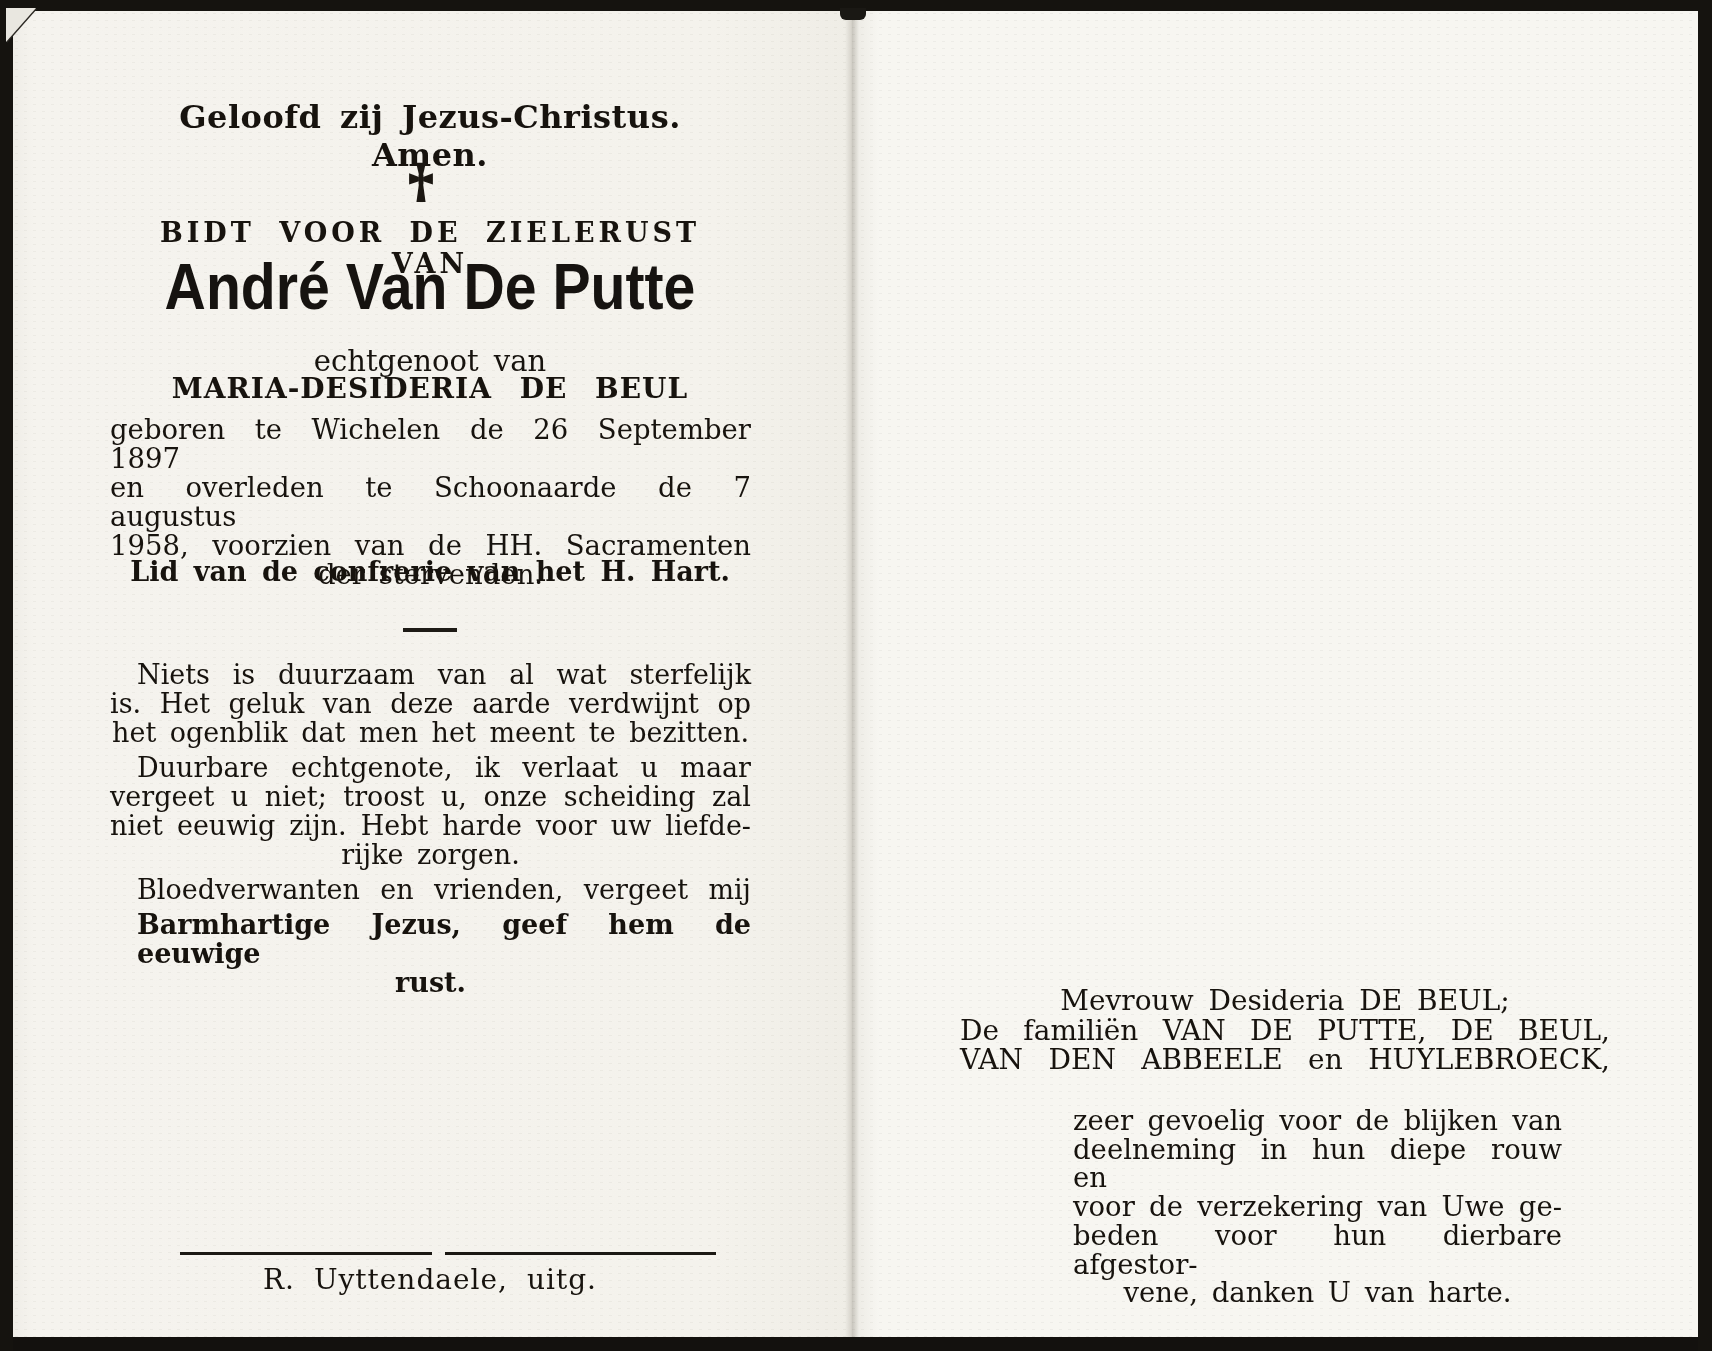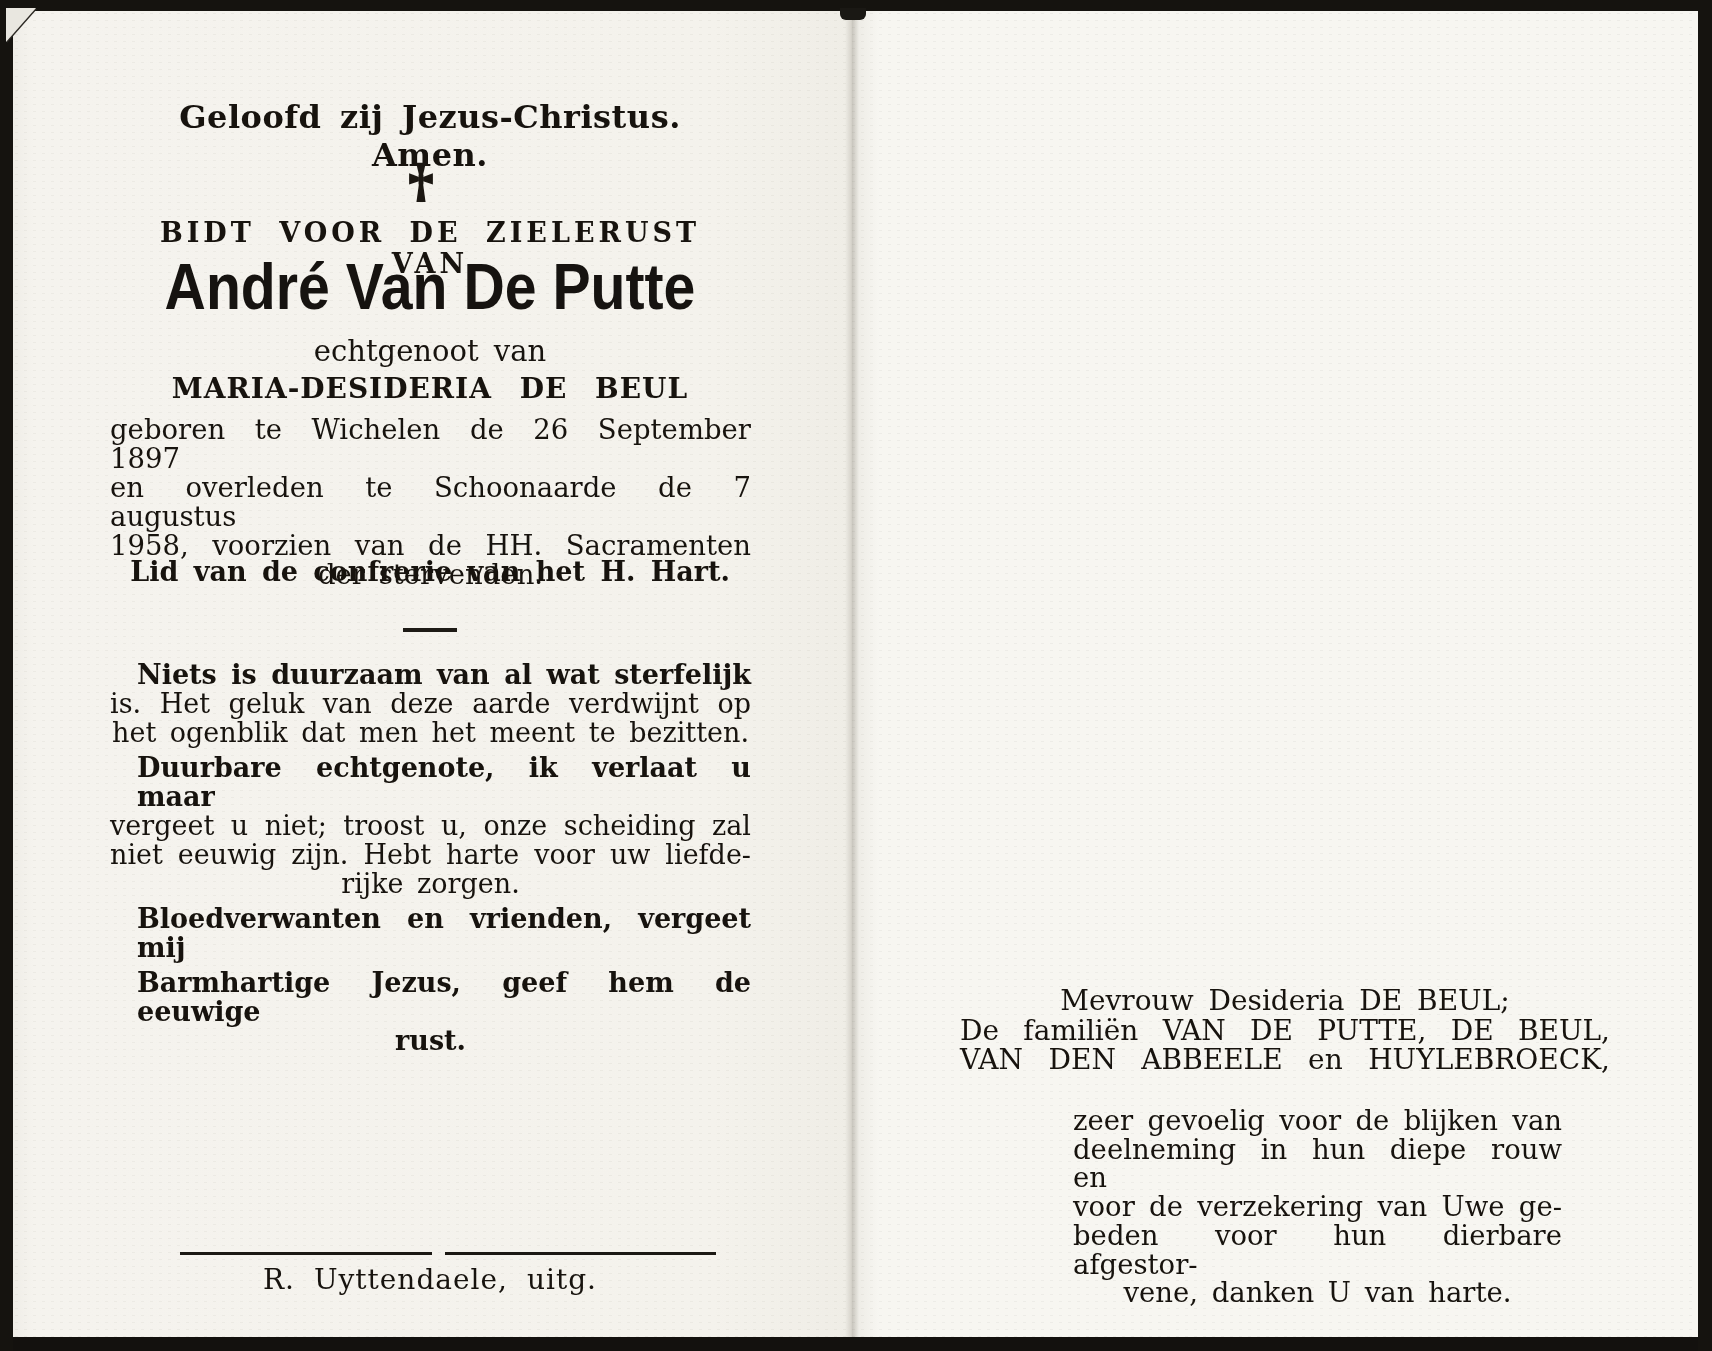--- a/index.html
+++ b/index.html
@@ -30,37 +30,37 @@
   .fold-smudge{position:absolute;left:840px;top:8px;width:26px;height:12px;background:#1a1814;border-radius:0 0 6px 6px;}
 
   
   .abs{position:absolute;}
   .centered{text-align:center;}
   .blessing{left:130px;top:98px;width:600px;font-weight:bold;font-size:32px;word-spacing:7px;letter-spacing:0.5px;}
   .intro{left:130px;top:217px;width:600px;font-weight:bold;font-size:27px;letter-spacing:4px;word-spacing:11px;}
   .deceased-name{left:85px;top:249px;width:690px;font-family:"Liberation Sans",sans-serif;
     font-weight:bold;font-size:65px;transform:scaleX(0.88);transform-origin:50% 50%;
     letter-spacing:0px;color:#161310;}
-  .relation{left:130px;top:334px;width:600px;font-size:29px;word-spacing:6px;}
+  .relation{left:130px;top:344px;width:600px;font-size:29px;word-spacing:6px;}
   .spouse{left:130px;top:372px;width:600px;font-weight:bold;font-size:28px;word-spacing:17px;letter-spacing:1px;}
   .vitals{left:110px;top:415px;width:641px;font-size:27.5px;line-height:29px;word-spacing:5px;}
   .membership{left:130px;top:556px;width:600px;font-weight:bold;font-size:27px;word-spacing:6px;}
   .dash-divider{left:403px;top:628px;width:54px;height:4px;background:#1d1a15;}
   .body-block{left:110px;top:660px;width:641px;font-size:27px;line-height:29px;word-spacing:5px;}
   .publisher-rule{left:180px;top:1252px;width:536px;height:3px;
     background:linear-gradient(to right,#1b1813 0 47%,transparent 47% 49.5%,#1b1813 49.5% 100%);}
   .publisher{left:130px;top:1263px;width:600px;font-size:28px;word-spacing:9px;letter-spacing:1px;}
 
   .mourners{left:960px;top:986px;width:650px;font-size:28px;line-height:29.5px;word-spacing:6px;}
   .thanks{left:1073px;top:1106px;width:489px;font-size:27.5px;line-height:28.7px;word-spacing:5px;}
 
   
   .tline{text-align:center;}
   .tline.just{text-align:justify;text-align-last:justify;}
-  .tline.indent{padding-left:27px;font-weight:bold;}
+  .tline.indent{padding-left:27px;}
   .para{margin:0 0 0 0;}
   .para + .para{margin-top:6px;}
   .para.gap-lg{}
   .para.bold{font-weight:bold;word-spacing:7px;}
 
   .cross{left:407px;top:162px;width:28px;height:42px;}
 </style>
 </head>
 <body>
 
@@ -99,21 +99,21 @@
 
 <div class="abs body-block">
     <div class="para">
       <div class="tline just indent">Niets is duurzaam van al wat sterfelijk</div>
       <div class="tline just">is. Het geluk van deze aarde verdwijnt op</div>
       <div class="tline">het ogenblik dat men het meent te bezitten.</div>
     </div>
     <div class="para">
       <div class="tline just indent">Duurbare echtgenote, ik verlaat u maar</div>
       <div class="tline just">vergeet u niet; troost u, onze scheiding zal</div>
-      <div class="tline just">niet eeuwig zijn. Hebt harte voor uw liefde-</div>
+      <div class="tline just">niet eeuwig zijn. Hebt harde voor uw liefde-</div>
       <div class="tline">rijke zorgen.</div>
     </div>
     <div class="para gap-lg">
       <div class="tline just indent">Bloedverwanten en vrienden, vergeet mij</div>
     </div>
     <div class="para bold gap-lg">
       <div class="tline just indent">Barmhartige Jezus, geef hem de eeuwige</div>
       <div class="tline">rust.</div>
     </div>
   </div>

